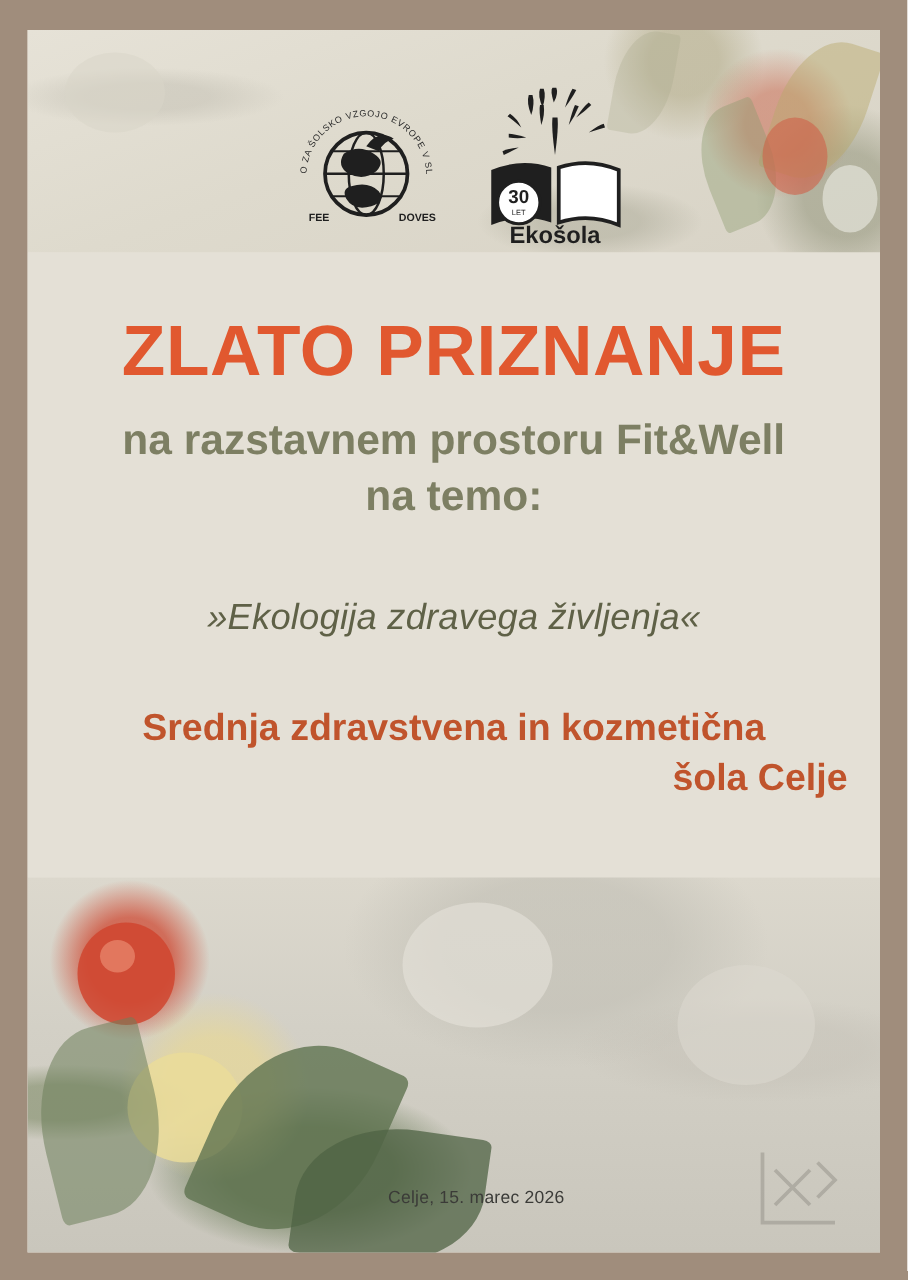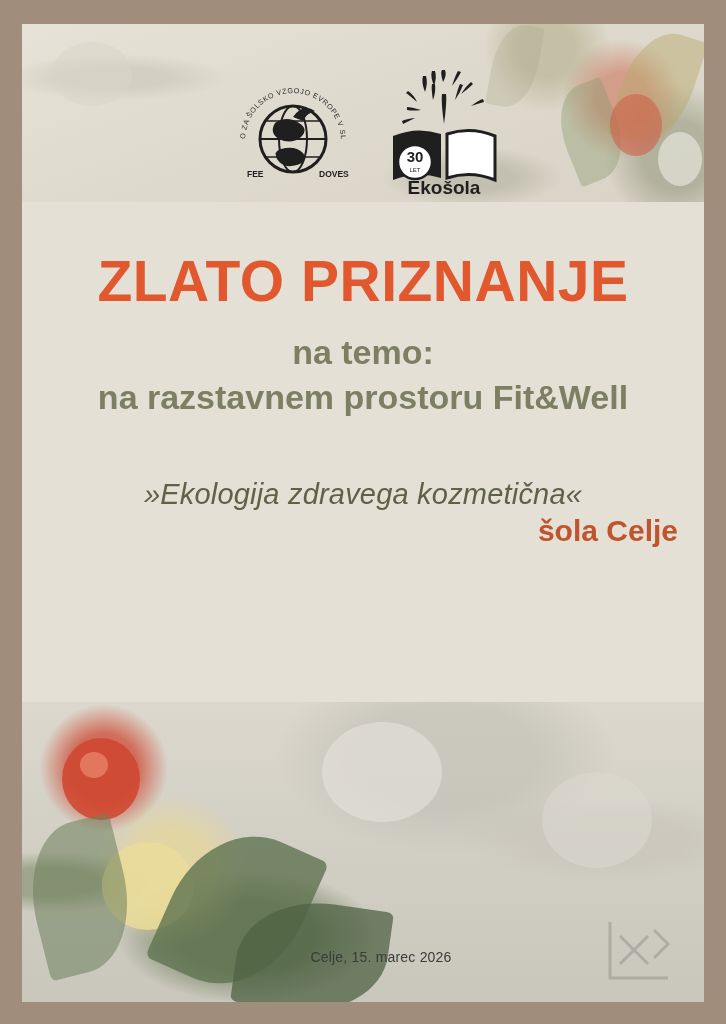--- a/index.html
+++ b/index.html
@@ -247,23 +247,24 @@
       <div class="blob" style="left:80px; top:140px; width:92px; height:88px; background:#eadc9a; opacity:.85;"></div>
       <div class="leaf" style="left:150px; top:128px; width:130px; height:160px; background:#5f7350; opacity:.80; transform:rotate(24deg);"></div>
       <div class="leaf" style="left:10px; top:120px; width:96px; height:150px; background:#6e7f5b; opacity:.55; transform:rotate(-14deg);"></div>
       <div class="leaf" style="left:215px; top:200px; width:150px; height:110px; background:#4f6344; opacity:.75; transform:rotate(8deg);"></div>
       <div class="blob" style="left:300px; top:20px; width:120px; height:100px; background:#e6e3da; opacity:.60;"></div>
       <div class="blob" style="left:520px; top:70px; width:110px; height:96px; background:#ddd9cf; opacity:.55;"></div>
     </div>
 
     <div class="content">
       <h1 class="title">ZLATO PRIZNANJE</h1>
+      <p class="subtitle">na razstavnem prostoru Fit&amp;Well</p>
       <p class="subtitle">na temo:</p>
-      <p class="subtitle">na razstavnem prostoru Fit&amp;Well</p>
-      <p class="theme">»Ekologija zdravega kozmetična«</p>
+      <p class="theme">»Ekologija zdravega življenja«</p>
+      <p class="school">Srednja zdravstvena in kozmetična</p>
       <p class="school" style="margin-top:0;text-align:right;">šola Celje</p>
     </div>
 
     <div class="place-date">Celje, 15. marec 2026</div>
 
     <div class="mark">
       <svg viewBox="0 0 74 74" width="74" height="74" aria-hidden="true">
         <path d="M8,10 L8,66 L66,66" fill="none" stroke="#8d8a82" stroke-width="3"></path>
         <path d="M18,24 L46,52 M46,24 L18,52" fill="none" stroke="#8d8a82" stroke-width="3"></path>
         <path d="M52,18 L66,32 L52,46" fill="none" stroke="#8d8a82" stroke-width="3"></path>

